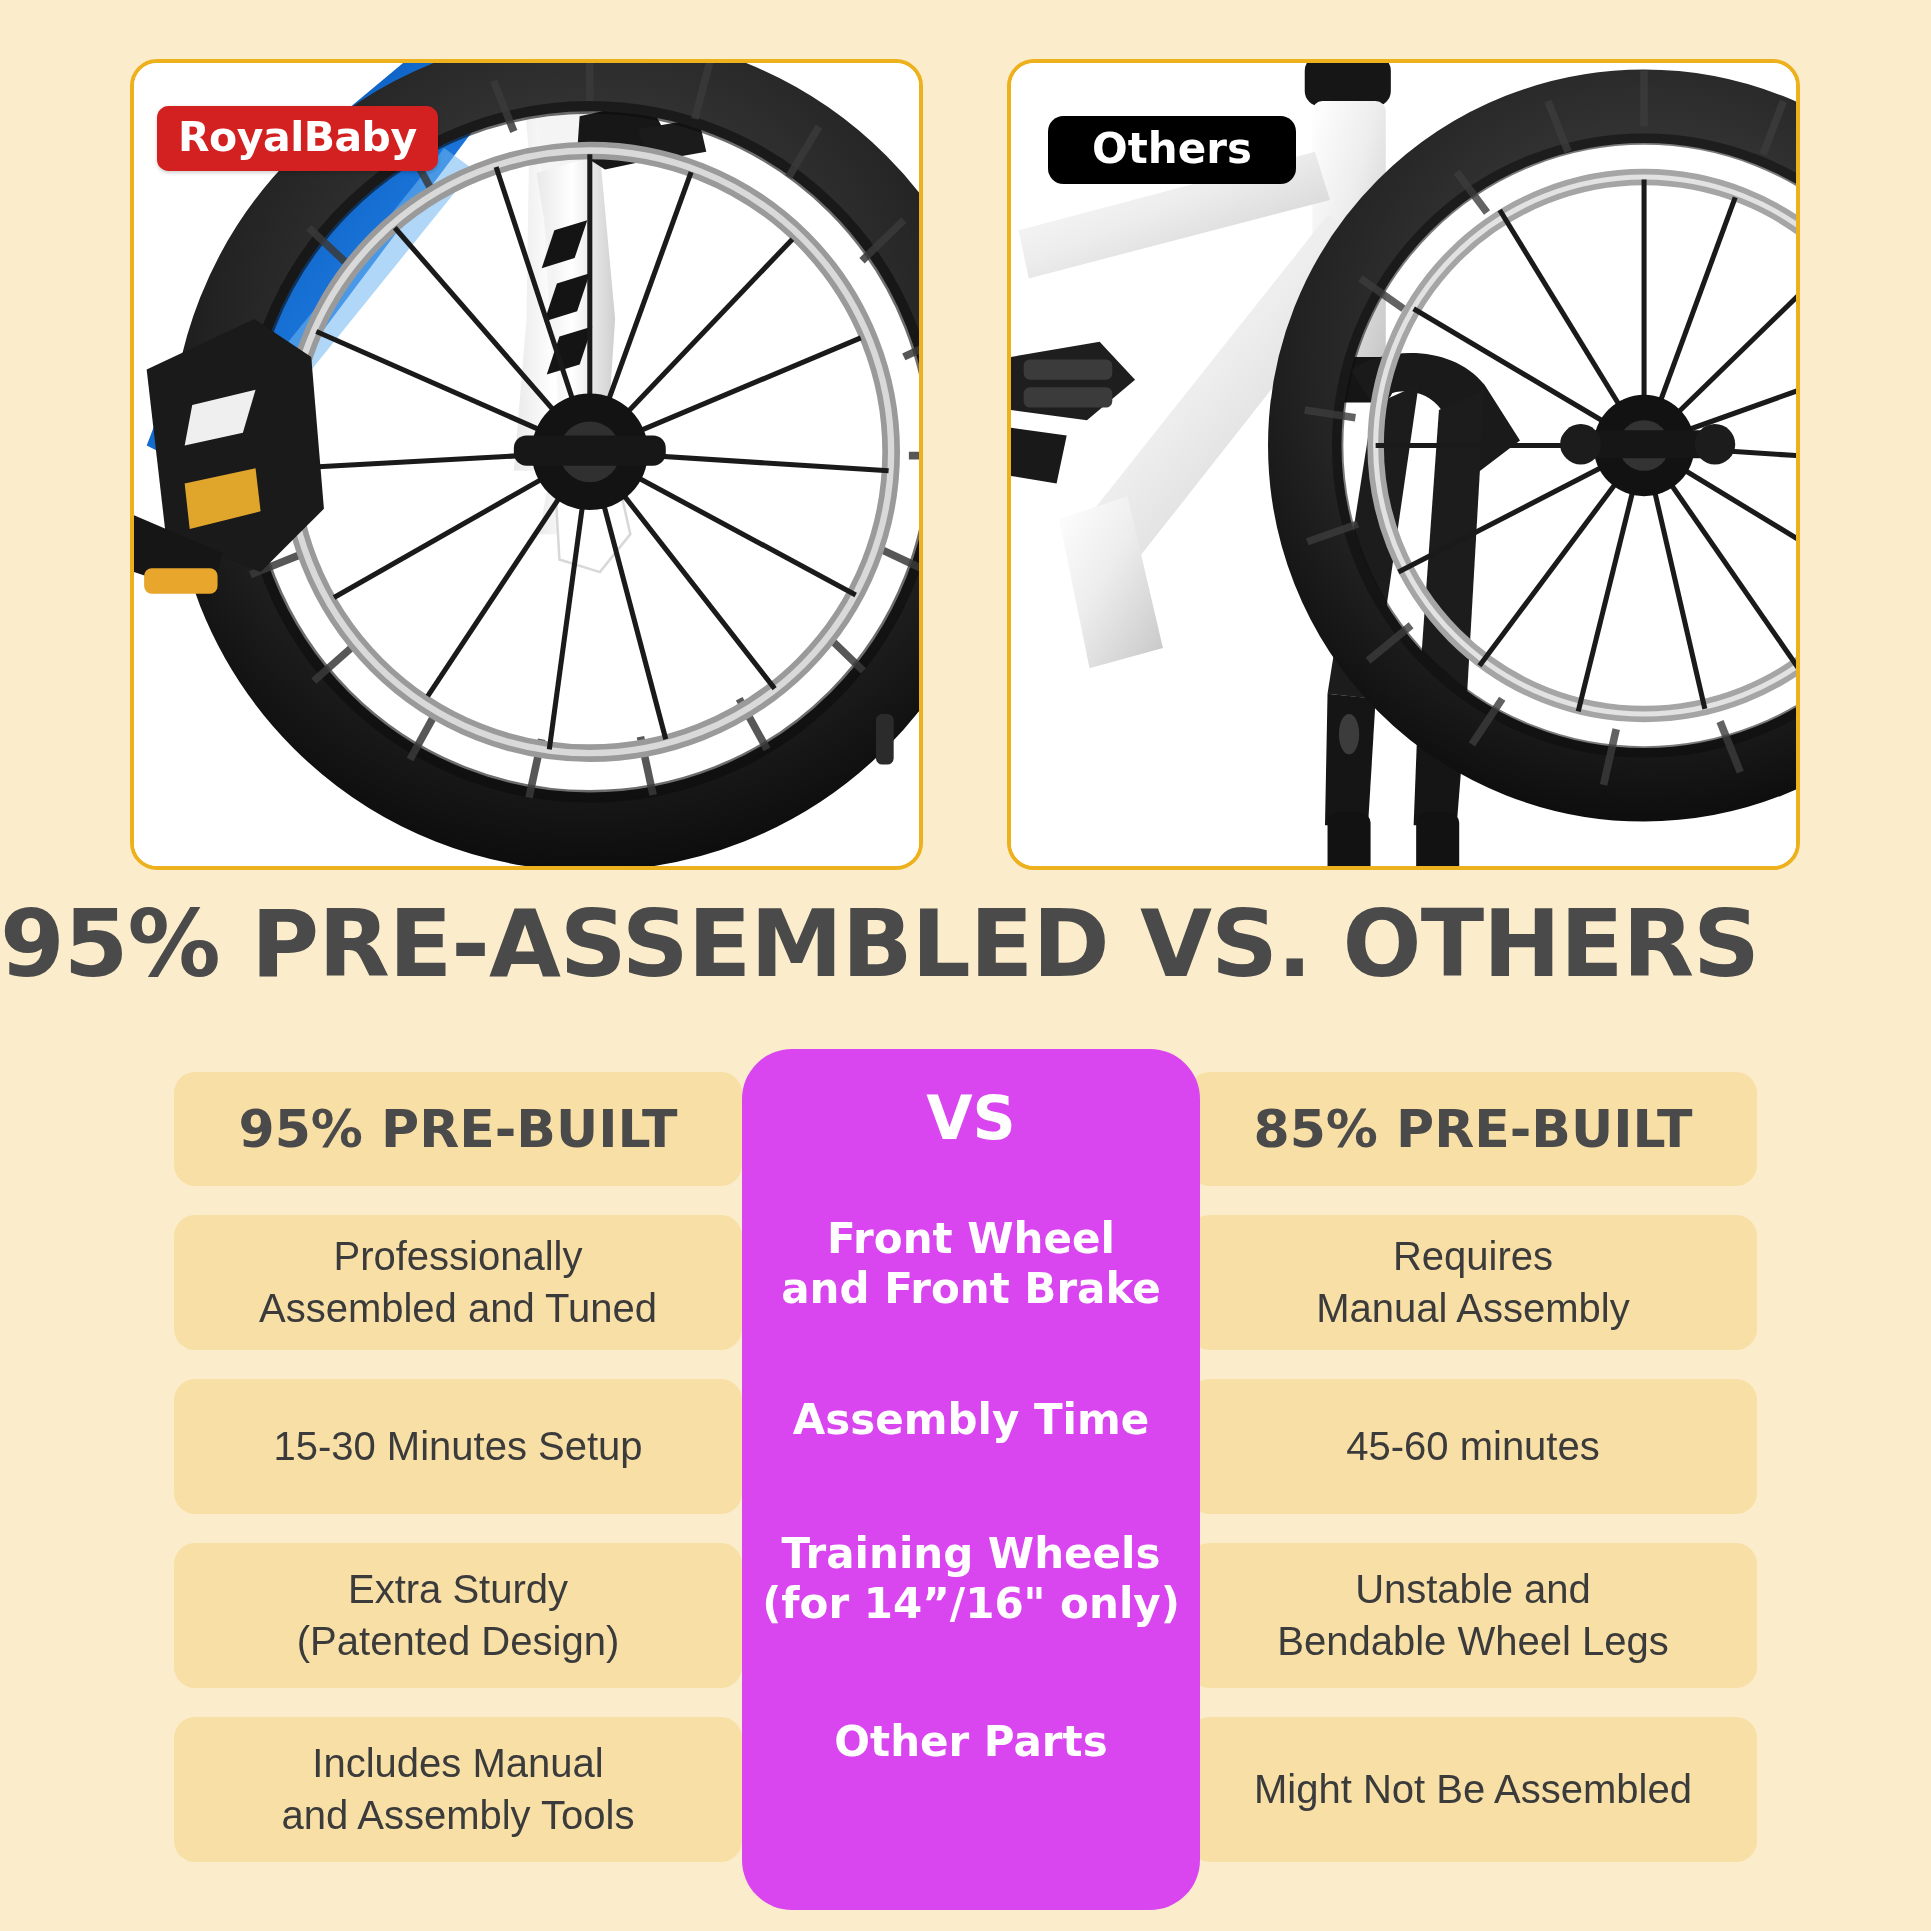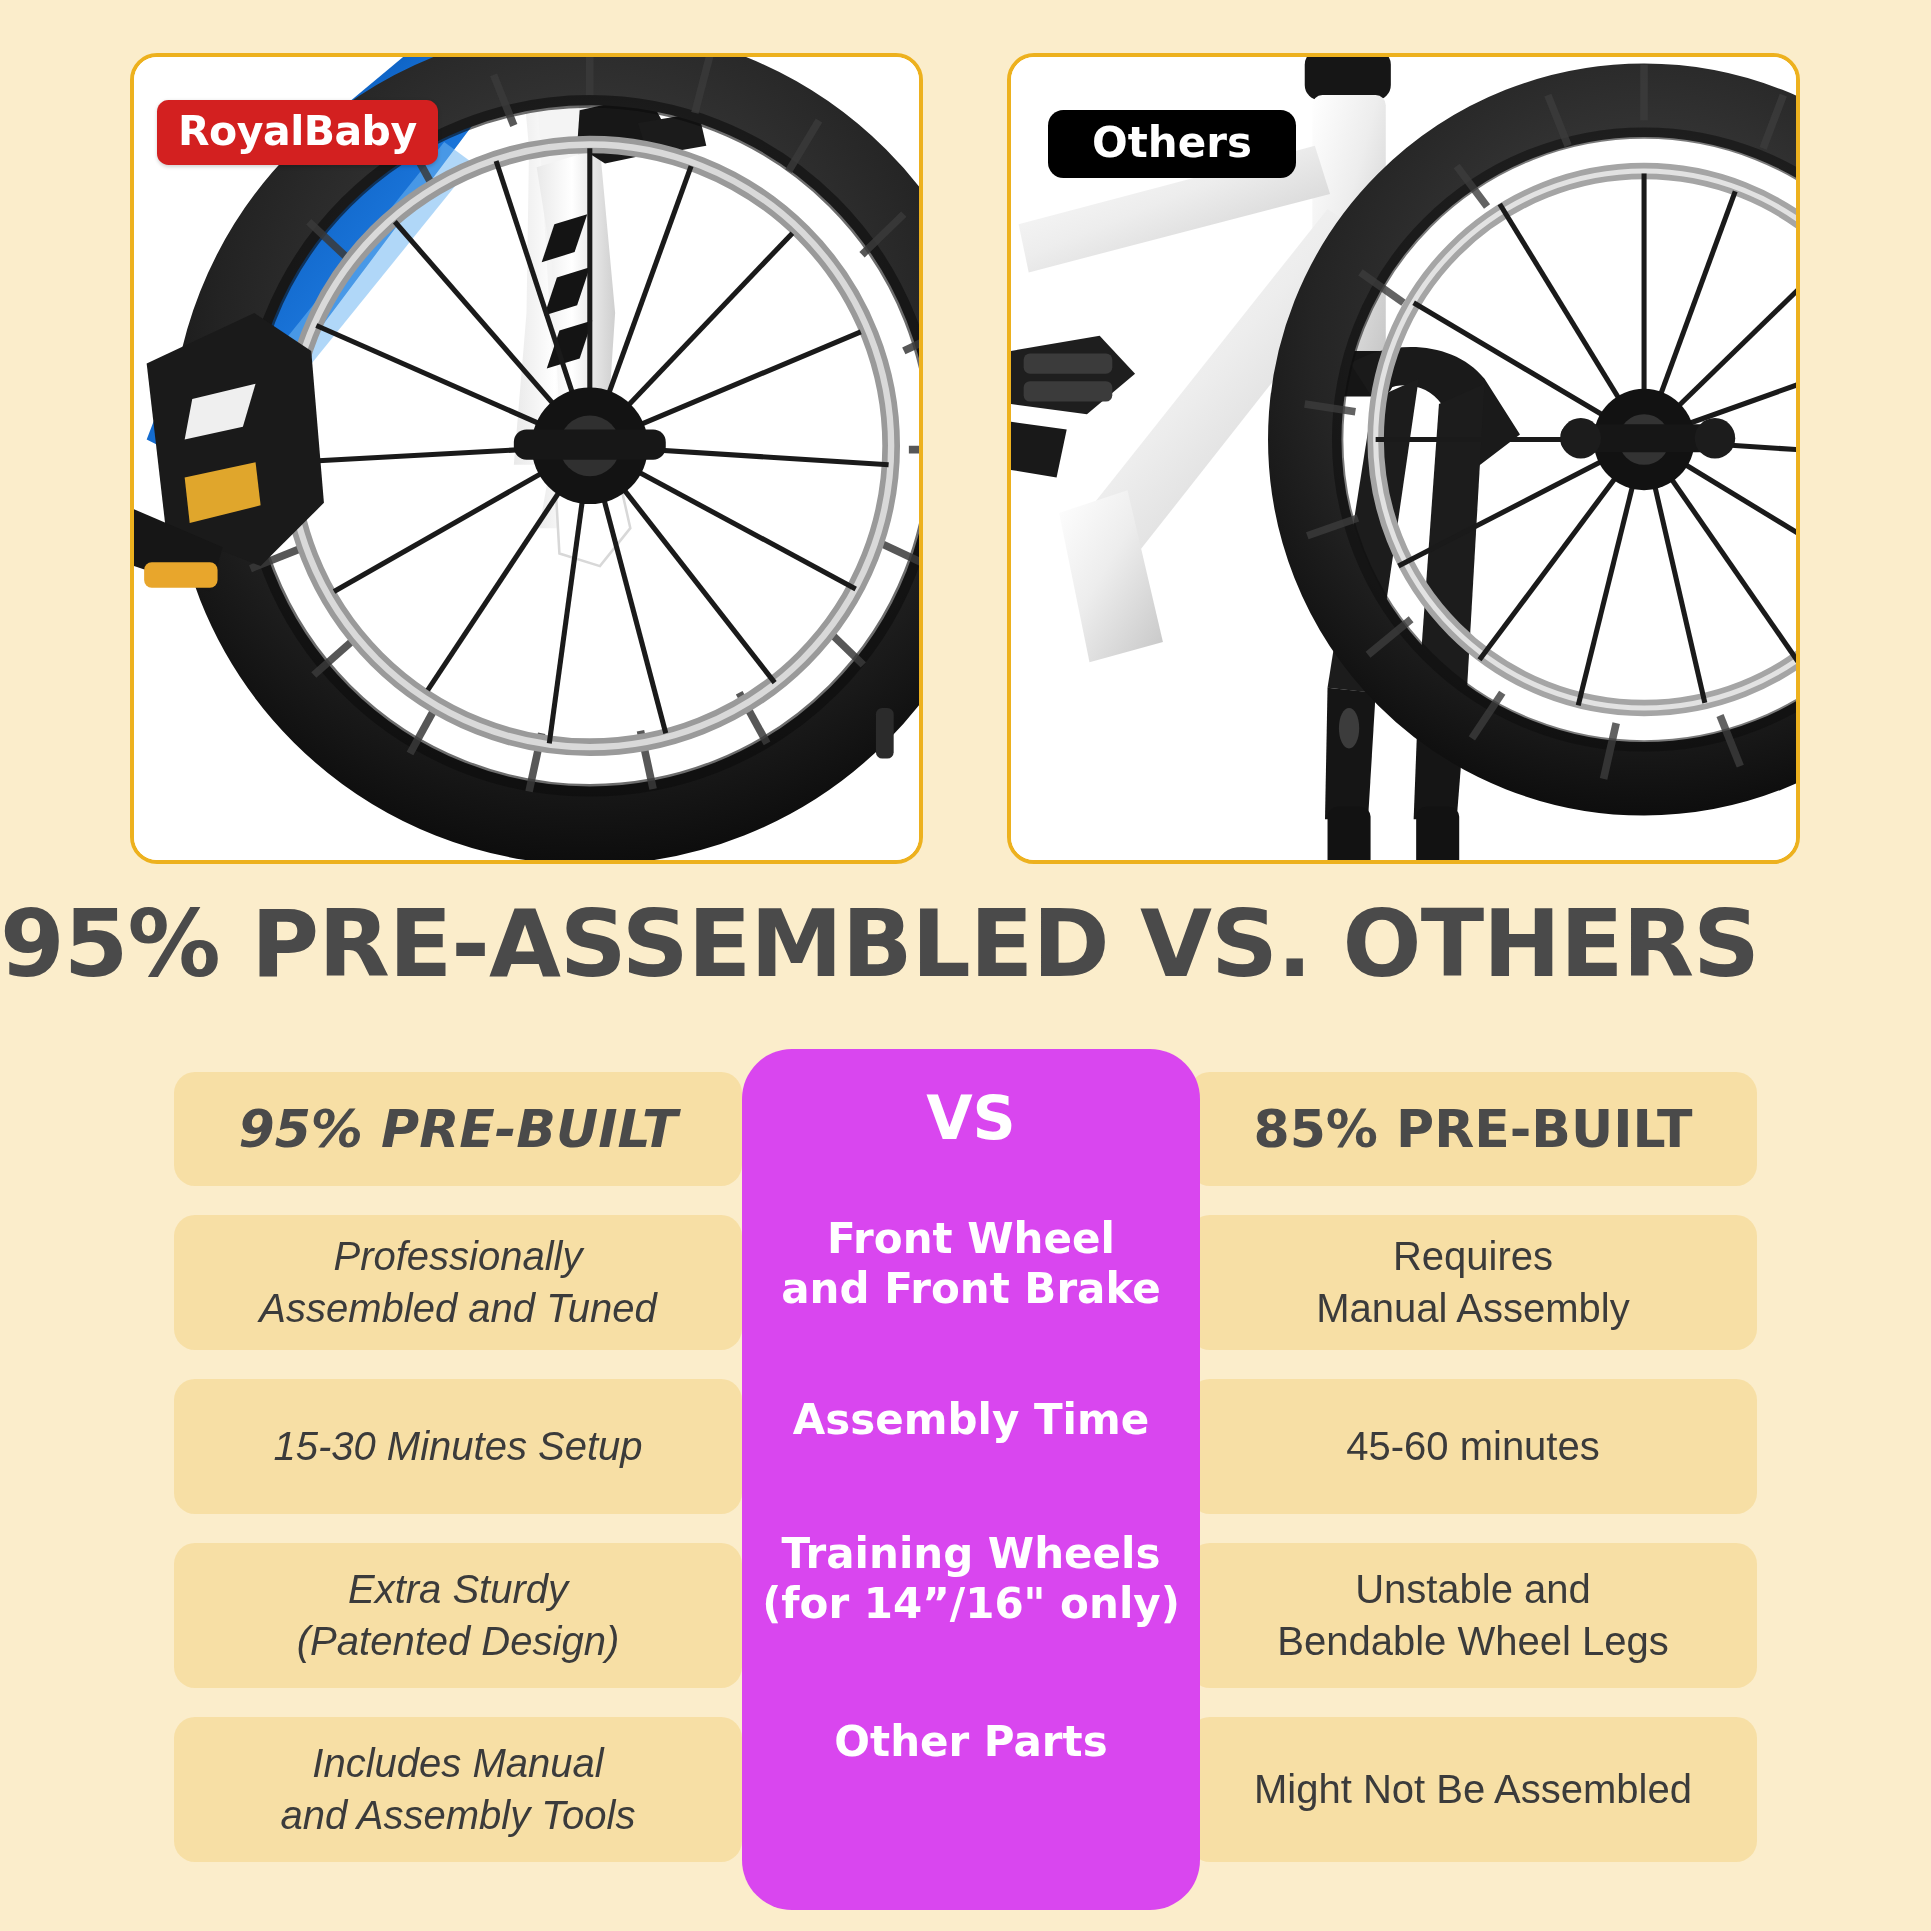--- a/index.html
+++ b/index.html
@@ -7,21 +7,21 @@
     width:1931px;height:1931px;
     background:#FBEDCB;
     font-family:"Liberation Sans", sans-serif;
     overflow:hidden;
     position:relative;
   }
   .page{position:relative;width:1931px;height:1931px;}
 
   
   .photos{
-    position:absolute;left:130px;top:53px;
+    position:absolute;left:130px;top:59px;
     width:1670px;height:811px;
     display:flex;gap:84px;
   }
   .photo-panel{
     position:relative;
     flex:1 1 0;
     background:#FFFFFF;
     border:4.8px solid #EDB11E;
     border-radius:27px;
     overflow:hidden;
@@ -84,21 +84,21 @@
   .cell{
     background:#F7DFA5;
     border-radius:21px;
     flex:0 0 568px;
     display:flex;align-items:center;justify-content:center;
     text-align:center;
     color:#3B3B3B;
     box-sizing:border-box;
     padding:13.5px 23px;
   }
-  .cell.left{margin-right:0;font-style:italic;}
+  .cell.left{margin-right:0;}
   .cell.right{margin-left:0;}
   .spacer{flex:1 1 auto;}
 
   .row-head .cell{
     height:114px;
     font-size:52px;font-weight:bold;
     color:#4A4A4A;
     font-family:"DejaVu Sans", sans-serif;
   }
   .row-body .cell{

